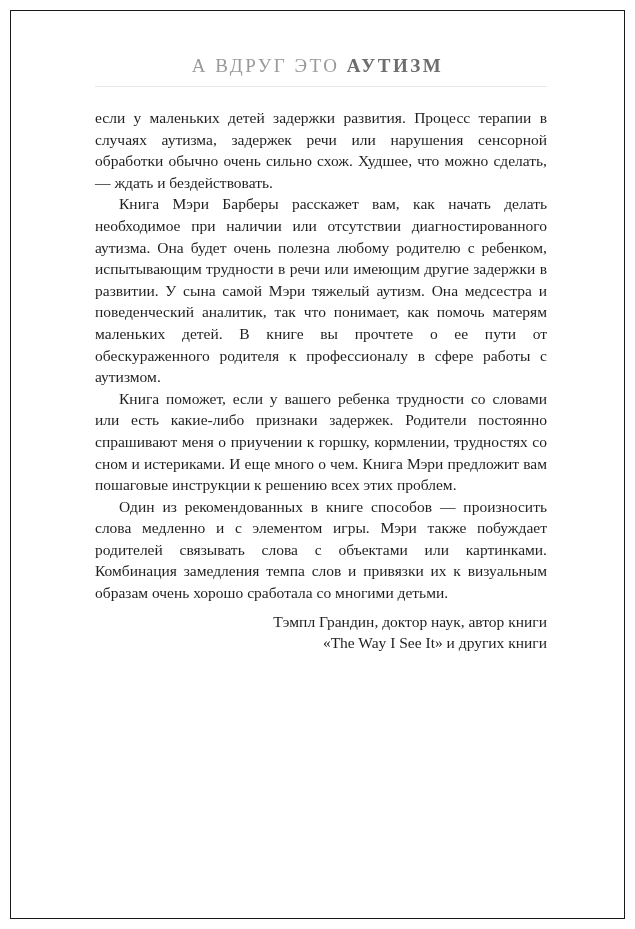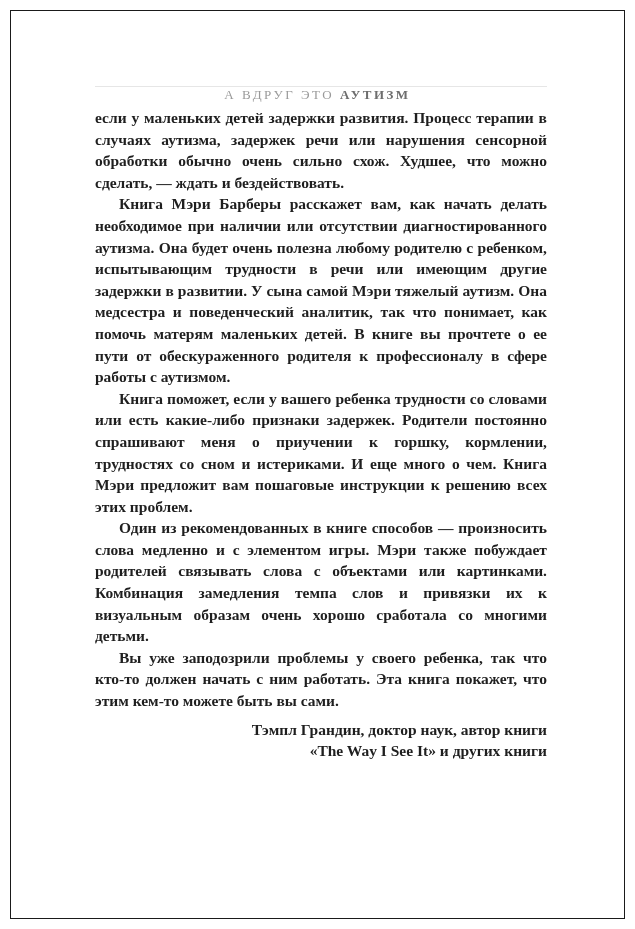--- a/index.html
+++ b/index.html
@@ -23,24 +23,23 @@
     border: 1.5px solid #1a1a1a;
     background: #ffffff;
   }
   .running-head {
     position: absolute;
     top: 55px;
     left: 0;
     width: 100%;
     text-align: center;
     font-family: "Liberation Serif", "DejaVu Serif", serif;
-    font-size: 13px;
+    font-size: 19px;
     letter-spacing: 2.5px;
     color: #9a9a9a;
-    margin-top: 32px;
   }
   .running-head .head-bold {
     font-weight: bold;
     color: #6e6e6e;
   }
   .head-rule {
     position: absolute;
     top: 86px;
     left: 95px;
     width: 452px;
@@ -48,21 +47,20 @@
   }
   .text-block {
     position: absolute;
     top: 107px;
     left: 95px;
     width: 452px;
     color: #1f1f1f;
     font-size: 15.5px;
     line-height: 21.6px;
     text-align: justify;
-    font-weight: bold;
   }
   .text-block p {
     text-indent: 24px;
   }
   .text-block p.no-indent {
     text-indent: 0;
   }
   .attribution {
     margin-top: 7px;
     text-align: right;
@@ -82,20 +80,19 @@
     <span>А ВДРУГ ЭТО </span><span class="head-bold">АУТИЗМ</span>
   </div>
 
   <div class="head-rule"></div>
 
   <div class="text-block">
     <p class="no-indent">если у маленьких детей задержки развития. Процесс терапии в случаях аутизма, задержек речи или нарушения сенсорной обработки обычно очень сильно схож. Худшее, что можно сделать, — ждать и бездействовать.</p>
     <p>Книга Мэри Барберы расскажет вам, как начать делать необходимое при наличии или отсутствии диагностированного аутизма. Она будет очень полезна любому родителю с ребенком, испытывающим трудности в речи или имеющим другие задержки в развитии. У сына самой Мэри тяжелый аутизм. Она медсестра и поведенческий аналитик, так что понимает, как помочь матерям маленьких детей. В книге вы прочтете о ее пути от обескураженного родителя к профессионалу в сфере работы с аутизмом.</p>
     <p>Книга поможет, если у вашего ребенка трудности со словами или есть какие-либо признаки задержек. Родители постоянно спрашивают меня о приучении к горшку, кормлении, трудностях со сном и истериками. И еще много о чем. Книга Мэри предложит вам пошаговые инструкции к решению всех этих проблем.</p>
     <p>Один из рекомендованных в книге способов — произносить слова медленно и с элементом игры. Мэри также побуждает родителей связывать слова с объектами или картинками. Комбинация замедления темпа слов и привязки их к визуальным образам очень хорошо сработала со многими детьми.</p>
-    <p>Вы уже заподозрили проблемы у своего ребенка, так что кто-то должен начать с ним работать. Эта книга покажет, что этим кем-то можете быть вы сами.</p>
 
     <div class="attribution">
       <div>Тэмпл Грандин, доктор наук, автор книги</div>
       <div>«The Way I See It» и других книги</div>
     </div>
   </div>
 </div>
 
 </body></html>

